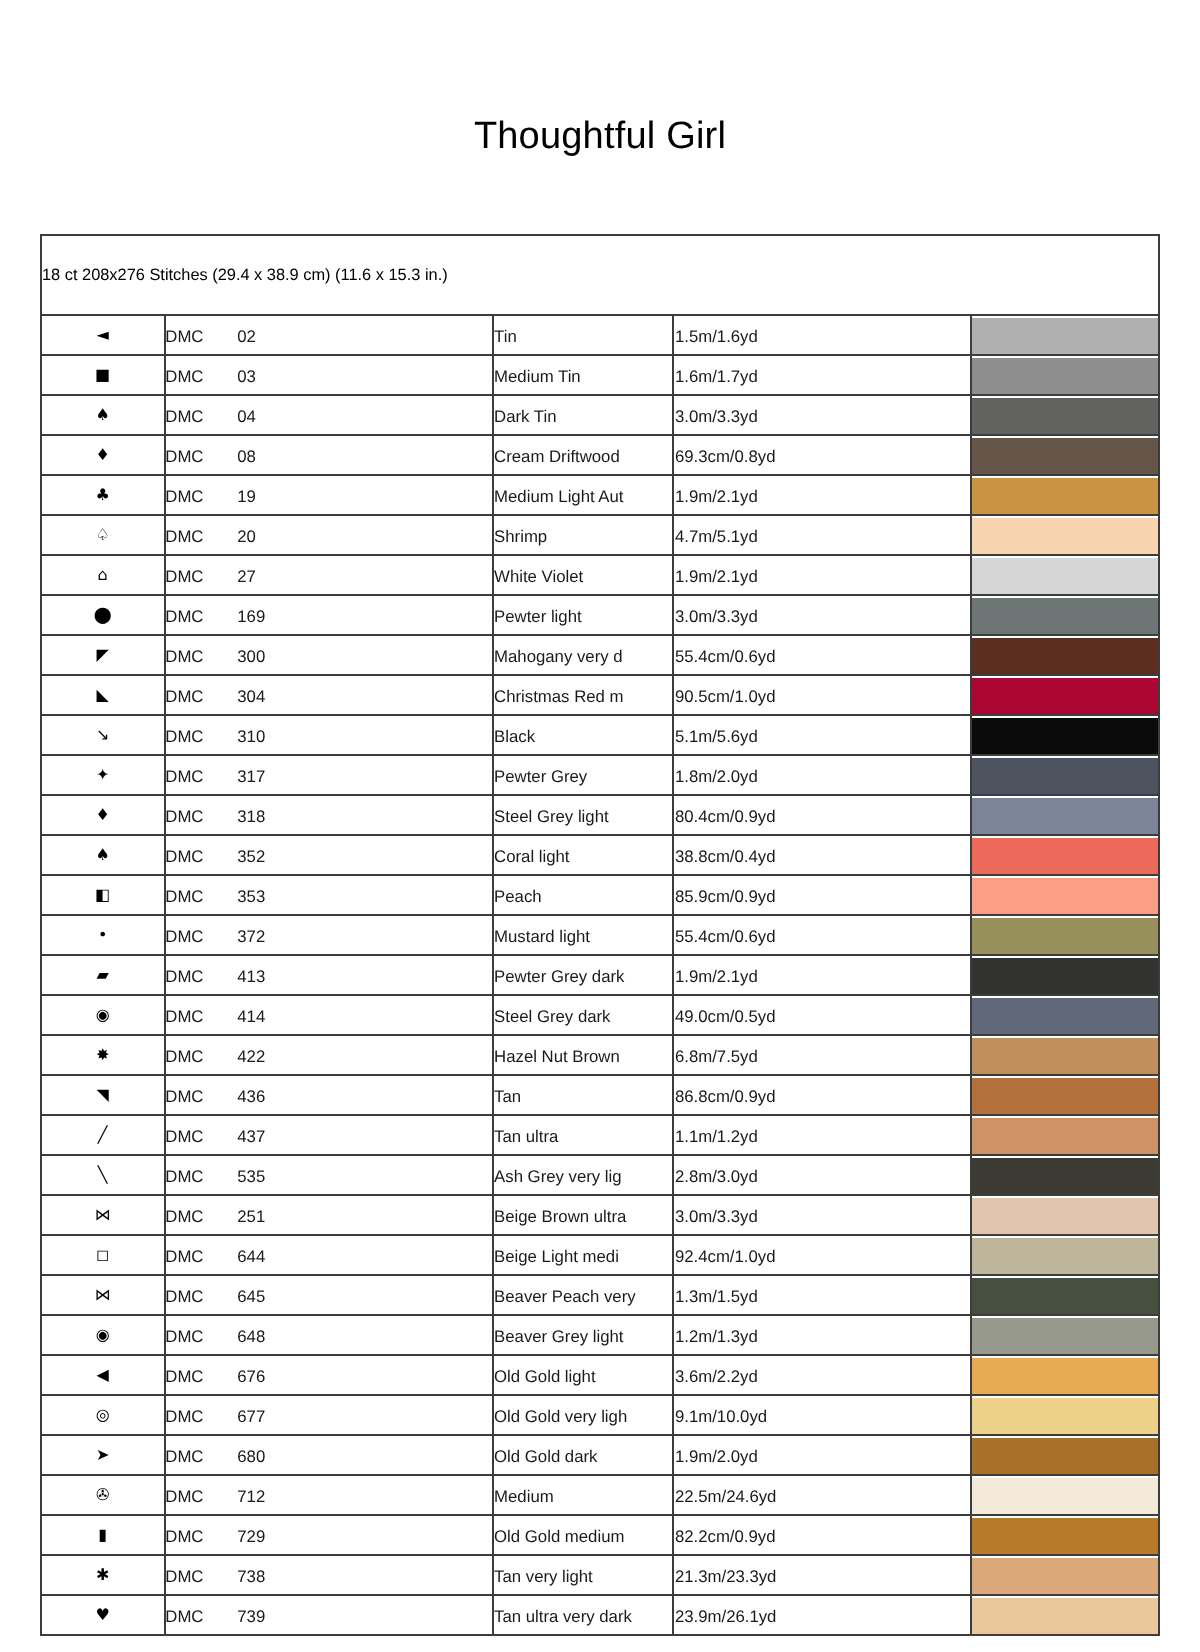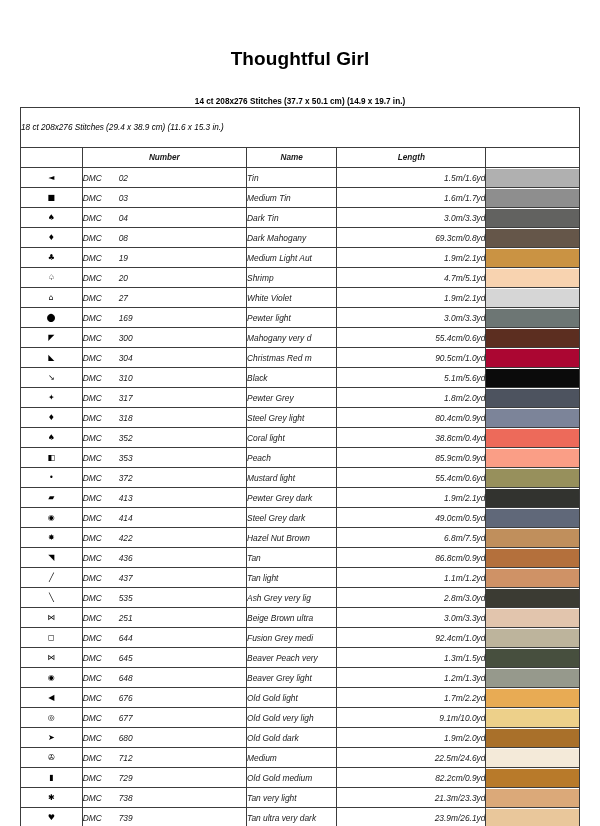--- a/index.html
+++ b/index.html
@@ -19,23 +19,23 @@
     position: relative;
     width: 600px;
     height: 826px;
     box-sizing: border-box;
   }
 
   
   .doc-title {
     text-align: center;
     font-size: 19px;
-    font-weight: 700;
+    font-weight: 400;
     color: #000;
-    margin: 6px;
+    margin: 16px;
     padding-top: 42px;
     letter-spacing: 0.1px;
   }
 
   .doc-subtitle {
     text-align: center;
     font-size: 8.2px;
     font-weight: 700;
     color: #000;
     margin: 0;
@@ -68,21 +68,21 @@
     height: 39px;
     padding: 6px 0 0 7px;
     font-size: 8.2px;
     font-weight: 400;
     color: #000;
     text-align: left;
     vertical-align: top;
   }
 
   
-  tbody tr { height: 20px; font-style: italic; }
+  tbody tr { height: 20px; }
 
   td.c-sym {
     width: 60px;
     text-align: center;
     font-size: 9px;
     line-height: 1;
     color: #000;
   }
   td.c-number {
     width: 160px;
@@ -94,21 +94,21 @@
   td.c-name {
     width: 88px;
     padding-left: 6px;
     font-size: 8.4px;
     white-space: nowrap;
     overflow: hidden;
   }
   td.c-length {
     width: 145px;
     padding-right: 6px;
-    text-align: right;
+    text-align: left;
     font-size: 8.4px;
     white-space: nowrap;
   }
   td.c-swatch {
     width: 91px;
     padding: 0;
   }
   .swatch-fill {
     display: block;
     width: 100%;
@@ -136,42 +136,34 @@
     font-size: 9.4px;
     color: #1a1a1a;
   }
 </style>
 </head>
 <body>
 
 <div class="page">
 
   <h1 class="doc-title">Thoughtful Girl</h1>
-  <div class="doc-subtitle">14 ct 208x276 Stitches (37.7 x 50.1 cm) (14.9 x 19.7 in.)</div>
 
   <div class="legend-wrap">
     <table class="legend">
       <colgroup>
         <col style="width:60px">
         <col style="width:160px">
         <col style="width:88px">
         <col style="width:145px">
         <col style="width:91px">
       </colgroup>
       <tbody id="table-body">
         <tr>
           <td class="info-cell" colspan="5">18 ct 208x276 Stitches (29.4 x 38.9 cm) (11.6 x 15.3 in.)</td>
         </tr>
-        <tr>
-          <th class="c-sym"></th>
-          <th>Number</th>
-          <th>Name</th>
-          <th>Length</th>
-          <th class="c-swatch"></th>
-        </tr>
       <tr>
             <td class="c-sym"><span class="glyph">◄</span></td>
             <td class="c-number"><span class="brand">DMC</span><span>02</span></td>
             <td class="c-name">Tin</td>
             <td class="c-length">1.5m/1.6yd</td>
             <td class="c-swatch">
               <span class="swatch-fill" style="background: rgb(176, 176, 176);"></span>
             </td>
           </tr>
           <tr>
@@ -188,21 +180,21 @@
             <td class="c-number"><span class="brand">DMC</span><span>04</span></td>
             <td class="c-name">Dark Tin</td>
             <td class="c-length">3.0m/3.3yd</td>
             <td class="c-swatch">
               <span class="swatch-fill" style="background: rgb(98, 98, 96);"></span>
             </td>
           </tr>
           <tr>
             <td class="c-sym"><span class="glyph">♦</span></td>
             <td class="c-number"><span class="brand">DMC</span><span>08</span></td>
-            <td class="c-name">Dark Mahogany</td>
+            <td class="c-name">Cream Driftwood</td>
             <td class="c-length">69.3cm/0.8yd</td>
             <td class="c-swatch">
               <span class="swatch-fill" style="background: rgb(101, 86, 73);"></span>
             </td>
           </tr>
           <tr>
             <td class="c-sym"><span class="glyph">♣</span></td>
             <td class="c-number"><span class="brand">DMC</span><span>19</span></td>
             <td class="c-name">Medium Light Aut</td>
             <td class="c-length">1.9m/2.1yd</td>
@@ -341,21 +333,21 @@
             <td class="c-number"><span class="brand">DMC</span><span>436</span></td>
             <td class="c-name">Tan</td>
             <td class="c-length">86.8cm/0.9yd</td>
             <td class="c-swatch">
               <span class="swatch-fill" style="background: rgb(180, 112, 60);"></span>
             </td>
           </tr>
           <tr>
             <td class="c-sym"><span class="glyph">╱</span></td>
             <td class="c-number"><span class="brand">DMC</span><span>437</span></td>
-            <td class="c-name">Tan light</td>
+            <td class="c-name">Tan ultra</td>
             <td class="c-length">1.1m/1.2yd</td>
             <td class="c-swatch">
               <span class="swatch-fill" style="background: rgb(207, 146, 102);"></span>
             </td>
           </tr>
           <tr>
             <td class="c-sym"><span class="glyph">╲</span></td>
             <td class="c-number"><span class="brand">DMC</span><span>535</span></td>
             <td class="c-name">Ash Grey very lig</td>
             <td class="c-length">2.8m/3.0yd</td>
@@ -368,21 +360,21 @@
             <td class="c-number"><span class="brand">DMC</span><span>251</span></td>
             <td class="c-name">Beige Brown ultra</td>
             <td class="c-length">3.0m/3.3yd</td>
             <td class="c-swatch">
               <span class="swatch-fill" style="background: rgb(226, 197, 173);"></span>
             </td>
           </tr>
           <tr>
             <td class="c-sym"><span class="glyph">◻</span></td>
             <td class="c-number"><span class="brand">DMC</span><span>644</span></td>
-            <td class="c-name">Fusion Grey medi</td>
+            <td class="c-name">Beige Light medi</td>
             <td class="c-length">92.4cm/1.0yd</td>
             <td class="c-swatch">
               <span class="swatch-fill" style="background: rgb(189, 180, 156);"></span>
             </td>
           </tr>
           <tr>
             <td class="c-sym"><span class="glyph">⋈</span></td>
             <td class="c-number"><span class="brand">DMC</span><span>645</span></td>
             <td class="c-name">Beaver Peach very</td>
             <td class="c-length">1.3m/1.5yd</td>
@@ -396,21 +388,21 @@
             <td class="c-name">Beaver Grey light</td>
             <td class="c-length">1.2m/1.3yd</td>
             <td class="c-swatch">
               <span class="swatch-fill" style="background: rgb(150, 153, 140);"></span>
             </td>
           </tr>
           <tr>
             <td class="c-sym"><span class="glyph">◀</span></td>
             <td class="c-number"><span class="brand">DMC</span><span>676</span></td>
             <td class="c-name">Old Gold light</td>
-            <td class="c-length">1.7m/2.2yd</td>
+            <td class="c-length">3.6m/2.2yd</td>
             <td class="c-swatch">
               <span class="swatch-fill" style="background: rgb(232, 171, 84);"></span>
             </td>
           </tr>
           <tr>
             <td class="c-sym"><span class="glyph">◎</span></td>
             <td class="c-number"><span class="brand">DMC</span><span>677</span></td>
             <td class="c-name">Old Gold very ligh</td>
             <td class="c-length">9.1m/10.0yd</td>
             <td class="c-swatch">

